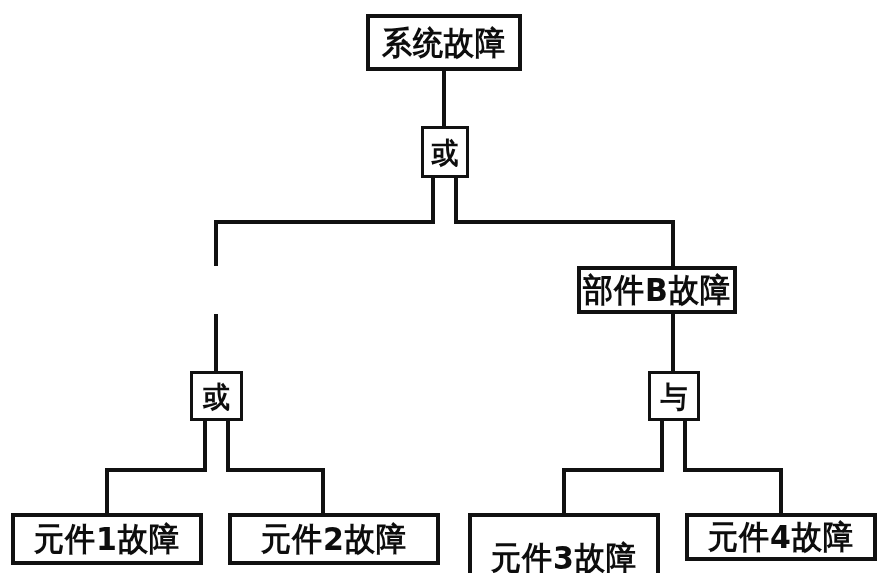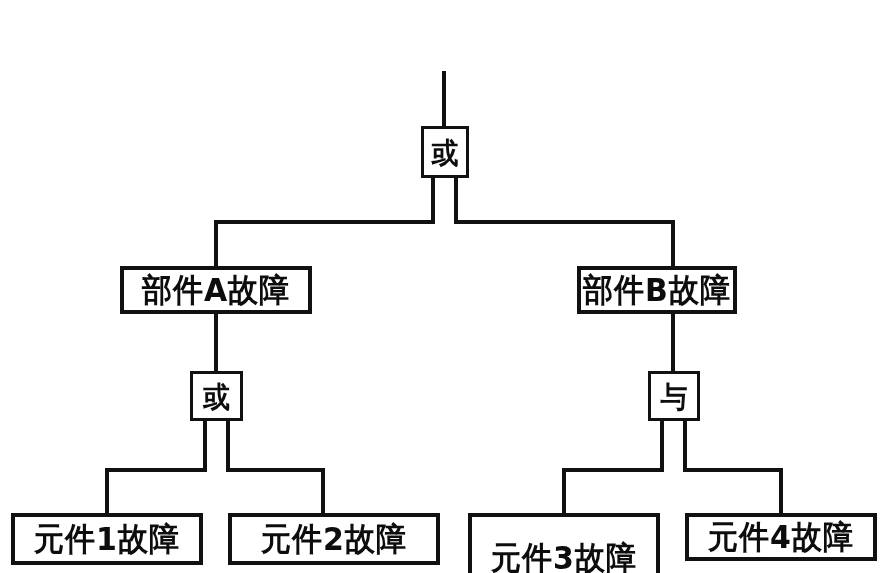--- a/index.html
+++ b/index.html
@@ -74,28 +74,28 @@
       <path d="M 673 314 L 673 371"></path>
 
       <path d="M 205 421 L 205 470 L 107 470 L 107 513"></path>
       <path d="M 228 421 L 228 470 L 323 470 L 323 513"></path>
 
       <path d="M 662 421 L 662 470 L 564 470 L 564 513"></path>
       <path d="M 685 421 L 685 470 L 781 470 L 781 513"></path>
     </g>
   </svg>
 
+  <div class="node-box top-event" style="left:366px; top:14px; width:156px; height:57px;">
+    <span class="node-label">系统故障</span>
+  </div>
 
   <div class="node-box gate-box" style="left:421px; top:126px; width:48px; height:52px;">
     <span class="node-label">或</span>
   </div>
 
-  <div class="node-box intermediate" style="left:120px; top:266px; width:192px; height:48px;">
-    <span class="node-label">部件A故障</span>
-  </div>
 
   <div class="node-box intermediate" style="left:577px; top:266px; width:160px; height:48px;">
     <span class="node-label">部件B故障</span>
   </div>
 
   <div class="node-box gate-box" style="left:190px; top:371px; width:53px; height:50px;">
     <span class="node-label">或</span>
   </div>
 
   <div class="node-box gate-box" style="left:648px; top:371px; width:52px; height:50px;">

